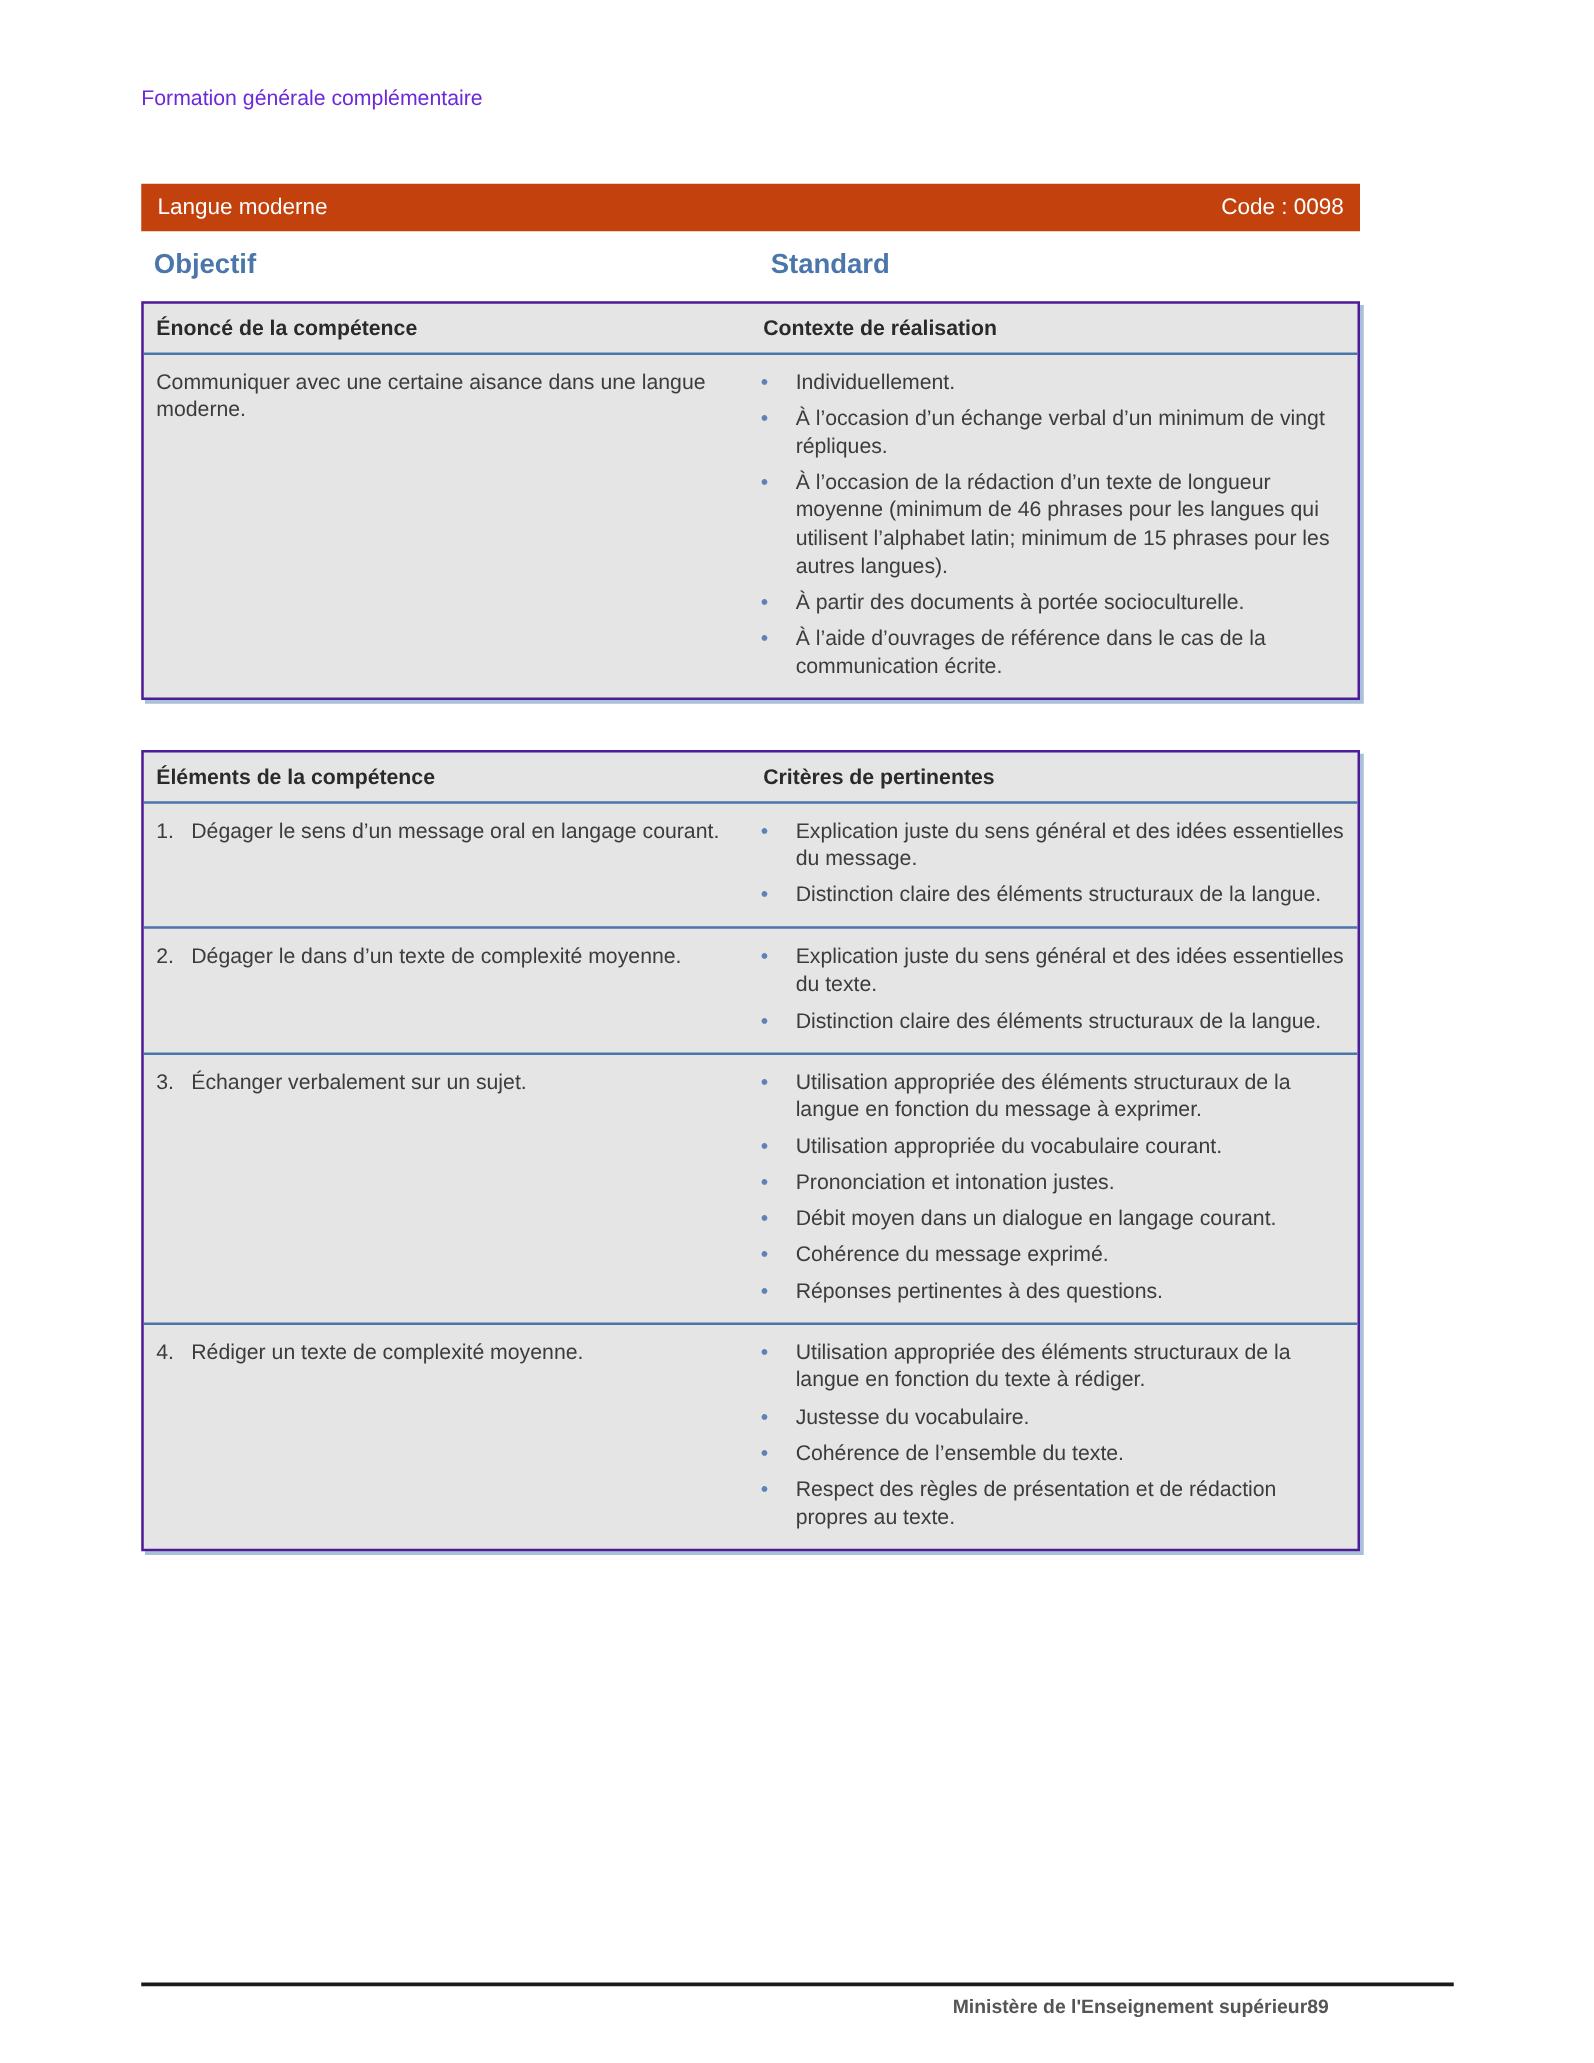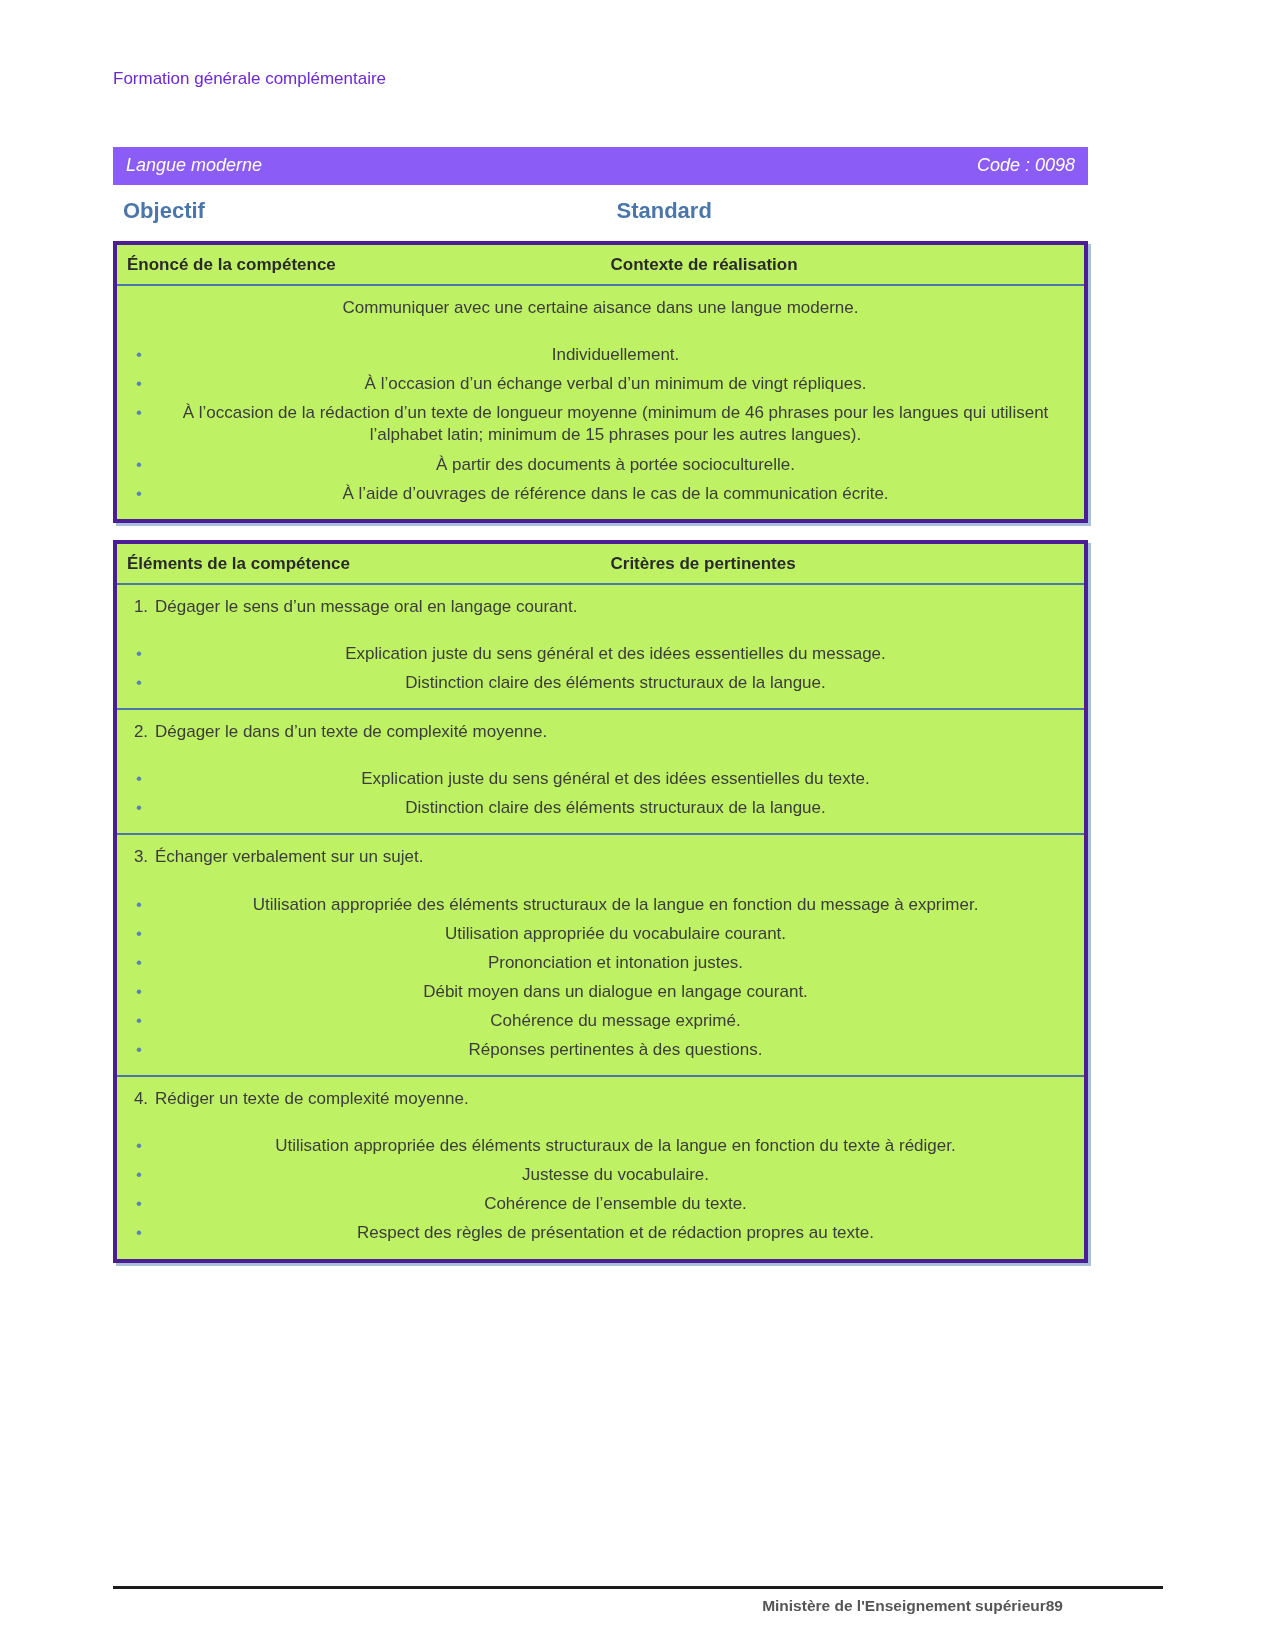--- a/index.html
+++ b/index.html
@@ -13,48 +13,48 @@
     position: relative;
     line-height: 1.3;
   }
   .breadcrumb {
     position: absolute; left: 113px; top: 68px;
     color: #6d28d9; font-size: 17px;
   }
   .header-bar {
     position: absolute; left: 113px; top: 147px;
     width: 975px; height: 38px;
-    background: #8b5cf6; color: #ffffff;
+    background: #c2410c; color: #ffffff;
     display: flex; align-items: center; justify-content: space-between;
-    padding: 0 13px; font-size: 18px; font-style: italic;
+    padding: 0 13px; font-size: 18px;
   }
   .col-heads {
     position: absolute; left: 113px; top: 197px;
     width: 975px; display: grid; grid-template-columns: 1fr 1fr; gap: 12px;
   }
   .col-heads .h {
     margin: 0; padding-left: 10px;
     color: #4b76ab; font-size: 22px; font-weight: bold;
   }
   .tables {
     position: absolute; left: 113px; top: 241px; width: 975px;
   }
   .tbl {
-    border: 4px solid #4c1d95;
+    border: 2px solid #4c1d95;
     box-shadow: 3px 3px 0 #a9bfda;
-    background: #bef264;
-    margin-bottom: 17px;
+    background: #e5e5e5;
+    margin-bottom: 40px;
   }
   .tbl-head {
     display: grid; grid-template-columns: 1fr 1fr;
     border-bottom: 2px solid #4b76ab;
     font-weight: bold; color: #2a2a2a;
   }
   .tbl-head > div { padding: 9px 10px 8px; }
-  .tbl-row { display: grid; grid-template-columns: 1fr; text-align: center; }
+  .tbl-row { display: grid; grid-template-columns: 1fr 1fr; }
   .tbl-row + .tbl-row { border-top: 2px solid #4b76ab; }
   .cell { padding: 11px 10px 14px; }
   .cell.right { padding-left: 0; padding-right: 6px; }
   .numbered { display: flex; }
   .numbered .num { flex: 0 0 28px; }
   .bullet { display: flex; margin-bottom: 7px; }
   .bullet:last-child { margin-bottom: 0; }
   .bullet .dot {
     flex: 0 0 36px; padding-left: 8px;
     color: #5c82b8; font-size: 17px;

